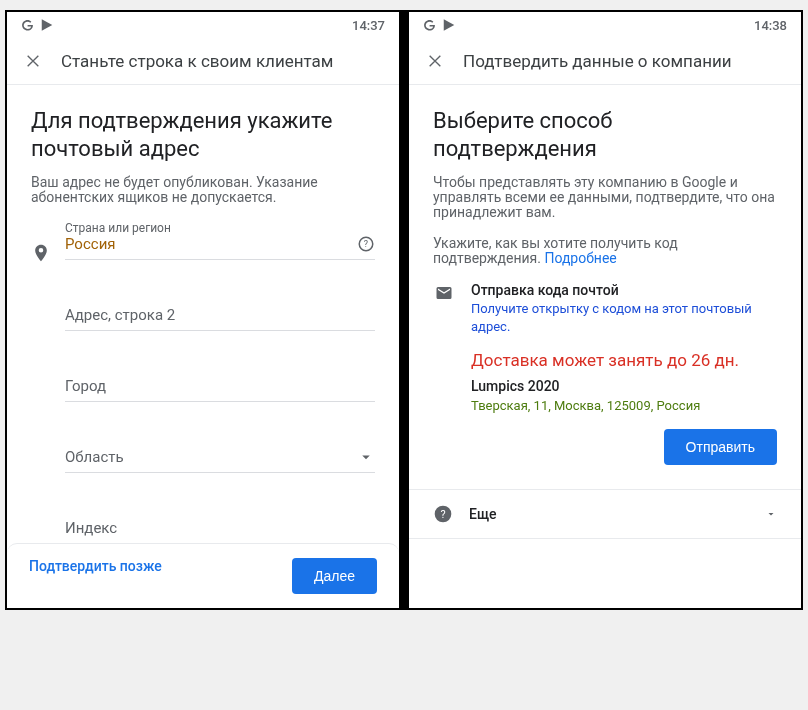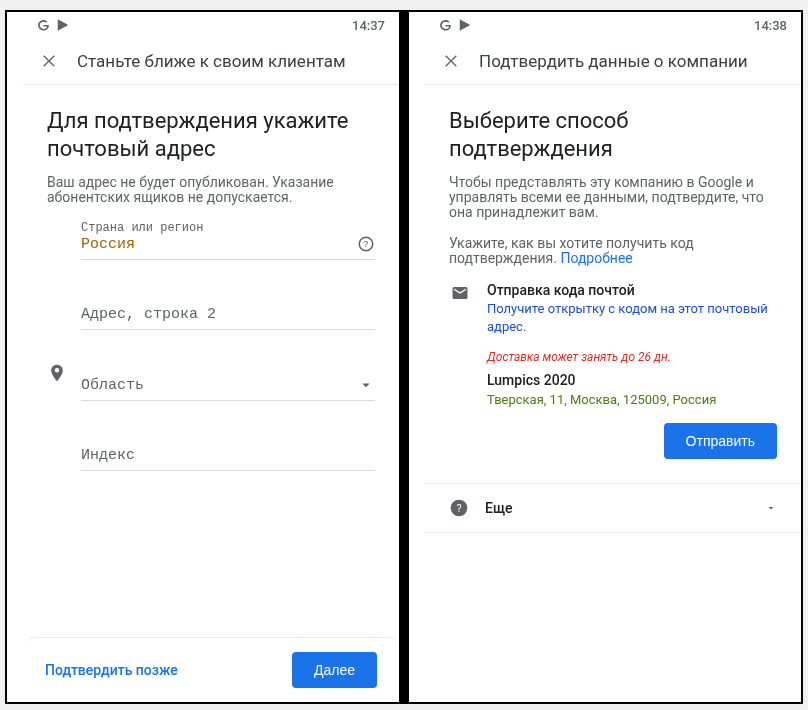--- a/index.html
+++ b/index.html
@@ -11,27 +11,26 @@
   padding: 10px;
 }
 .wrapper {
   display: flex;
   gap: 10px;
   background: #000;
   padding: 2px;
 }
 .phone {
   width: 392px;
-  height: 690px;
+  height: 596px;
   background: #fff;
   position: relative;
   display: flex;
   flex-direction: column;
   overflow: hidden;
-  padding-left: 16px;
 }
 .statusbar {
   height: 26px;
   display: flex;
   align-items: center;
   justify-content: space-between;
   padding: 0 14px;
   font-size: 13px;
   color: #5f6368;
   font-weight: 500;
@@ -52,21 +51,21 @@
 .content {
   flex: 1;
   padding: 22px 24px 0 24px;
   overflow-y: auto;
   color: #202124;
 }
 .heading { font-size: 22px; line-height: 28px; font-weight: 400; margin-bottom: 12px; }
 .subtext { font-size: 14px; line-height: 15px; color: #5f6368; margin-bottom: 16px; }
 .subtext a { color: #1a73e8; text-decoration: none; }
 
-.field-row { display: flex; align-items: center; gap: 14px; margin-bottom: 22px; font-family: Liberation Mono, monospace; }
+.field-row { display: flex; align-items: flex-start; gap: 14px; margin-bottom: 22px; }
 .field-icon { width: 20px; height: 20px; color: #5f6368; margin-top: 22px; flex-shrink: 0; }
 .field-stack { flex: 1; }
 .field { position: relative; padding-top: 14px; margin-bottom: 32px; }
 .field-label { position: absolute; top: 0; left: 0; font-size: 12px; color: #5f6368; }
 .field-input-line {
   display: flex;
   align-items: center;
   justify-content: space-between;
   padding-bottom: 6px;
   border-bottom: 1px solid #dadce0;
@@ -74,21 +73,20 @@
   min-height: 24px;
 }
 .field-value { color: #a16207; }
 .field-placeholder { color: #5f6368; }
 .help-icon, .dropdown-arrow { width: 18px; height: 18px; color: #5f6368; }
 
 .bottombar {
   border-top: 1px solid #e8eaed;
   padding: 14px 22px;
   display: flex;
-  align-items: center;
   justify-content: space-between;
   border-radius: 10px;
 }
 .link-btn { color: #1a73e8; font-size: 14px; font-weight: 500; cursor: pointer; }
 .primary-btn {
   background: #1a73e8;
   color: #fff;
   font-size: 14px;
   font-weight: 500;
   padding: 10px 22px;
@@ -97,21 +95,21 @@
   border: none;
   margin-left: 32px;
 }
 
 
 .verify-card { display: flex; gap: 16px; margin-top: 4px; margin-bottom: 10px; }
 .mail-icon { width: 22px; height: 18px; color: #5f6368; margin-top: 2px; flex-shrink: 0; }
 .verify-body { flex: 1; }
 .verify-title { font-size: 14px; font-weight: 500; color: #202124; }
 .verify-desc { font-size: 13px; color: #1d4ed8; line-height: 18px; margin-top: 2px; margin-bottom: 14px; }
-.warn-text { font-size: 12px; color: #d93025; margin-bottom: 8px; font-style: italic; }
+.warn-text { font-size: 17px; color: #d93025; margin-bottom: 8px; }
 .contact-field { font-size: 13px; color: #5f6368; padding-bottom: 8px; border-bottom: 1px solid #dadce0; margin-bottom: 18px; }
 .biz-name { font-size: 14px; font-weight: 500; color: #202124; margin-bottom: 4px; }
 .biz-addr { font-size: 13px; color: #4d7c0f; margin-bottom: 16px; }
 .send-row { display: flex; justify-content: flex-end; margin-bottom: 14px; }
 .divider-inner { height: 1px; background: #e8eaed; margin: 0 -24px; }
 .more-row { display: flex; align-items: center; gap: 16px; padding: 14px 0; }
 .q-icon { width: 20px; height: 20px; color: #5f6368; }
 .more-text { flex: 1; font-size: 14px; font-weight: 500; color: #202124; }
 .chevron { width: 12px; height: 12px; color: #5f6368; }
 </style>
@@ -129,21 +127,21 @@
         <svg class="play-icon" viewBox="0 0 24 24">
             <path fill="#5f6368" d="M3 2l18 10L3 22V2z"></path>
           </svg>
       </div>
       <span>14:37</span>
     </div>
     <div class="titlebar">
       <svg class="close-icon" viewBox="0 0 24 24">
           <path stroke="#5f6368" stroke-width="2" fill="none" d="M4 4l16 16M20 4L4 20"></path>
         </svg>
-      <span class="titlebar-text">Станьте ближе к своим клиентам</span>
+      <span class="titlebar-text">Станьте строка к своим клиентам</span>
     </div>
     <div class="divider"></div>
 
     <div class="content">
       <div class="heading">Для подтверждения укажите почтовый адрес</div>
       <div class="subtext">Ваш адрес не будет опубликован. Указание абонентских ящиков не допускается.</div>
 
       <div class="field-row">
         <svg class="field-icon" viewBox="0 0 24 24">
             <path fill="#5f6368" d="M12 2C8 2 5 5 5 9c0 5 7 13 7 13s7-8 7-13c0-4-3-7-7-7zm0 9.5A2.5 2.5 0 1112 6a2.5 2.5 0 010 5.5z"></path>
@@ -159,20 +157,25 @@
                 </svg>
             </div>
           </div>
 
           <div class="field">
             <div class="field-input-line">
               <span class="field-placeholder">Адрес, строка 2</span>
             </div>
           </div>
 
+          <div class="field">
+            <div class="field-input-line">
+              <span class="field-placeholder">Город</span>
+            </div>
+          </div>
 
           <div class="field">
             <div class="field-input-line">
               <span class="field-placeholder">Область</span>
               <svg class="dropdown-arrow" viewBox="0 0 24 24">
                   <path fill="#5f6368" d="M7 10l5 5 5-5z"></path>
                 </svg>
             </div>
           </div>
 

